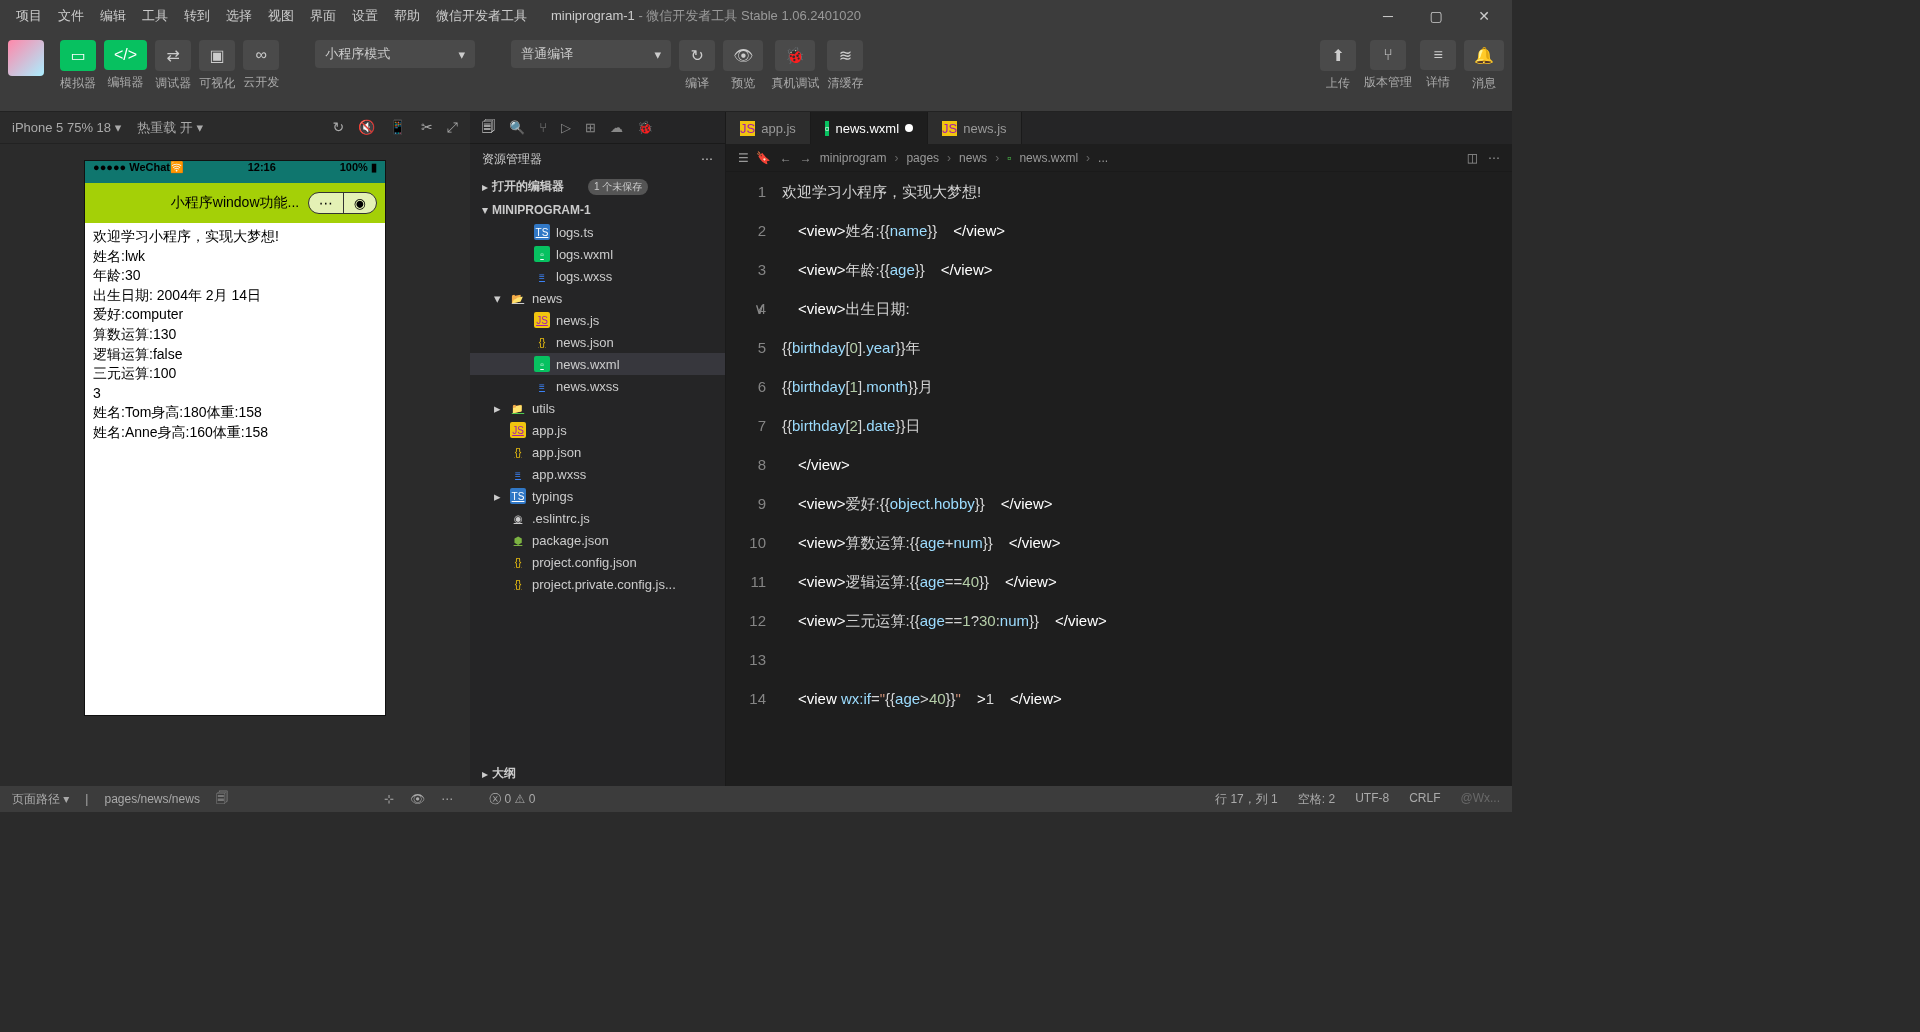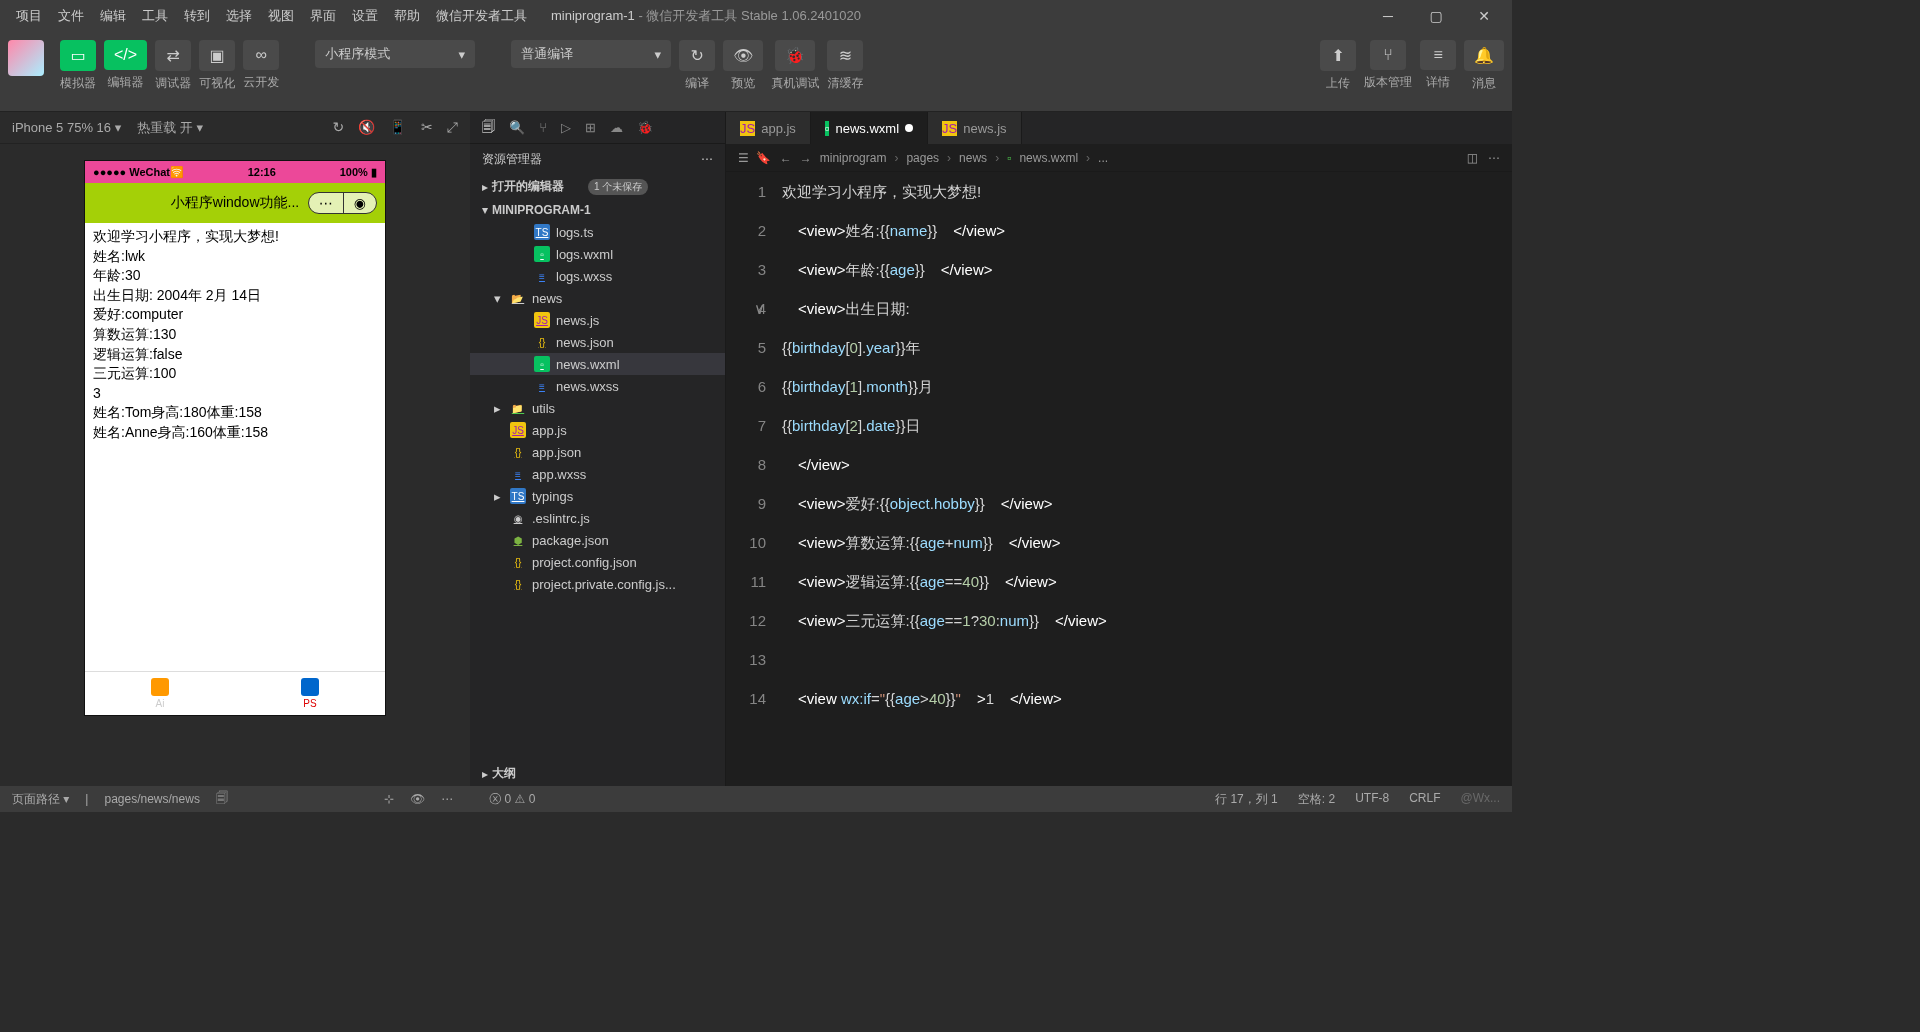--- a/index.html
+++ b/index.html
@@ -15,21 +15,21 @@
 .tool-btn.green { background: #07c160; color: #fff; }
 .tool-label { font-size: 12px; color: #aaa; text-align: center; }
 .dropdown { background: #4a4a4a; border-radius: 4px; padding: 4px 10px; min-width: 160px; height: 28px; display: flex; align-items: center; justify-content: space-between; }
 .toolbar-right { margin-left: auto; display: flex; gap: 8px; }
 .main { display: flex; height: calc(100% - 32px - 80px - 26px); }
 .simulator { width: 470px; background: #2b2b2b; display: flex; flex-direction: column; }
 .sim-toolbar { height: 32px; display: flex; align-items: center; padding: 0 12px; gap: 16px; color: #aaa; border-bottom: 1px solid #222; }
 .sim-toolbar .sim-right { margin-left: auto; display: flex; gap: 14px; font-size: 14px; }
 .phone-area { flex: 1; display: flex; justify-content: center; align-items: flex-start; padding-top: 16px; }
 .phone { width: 302px; height: 556px; background: #fff; border: 1px solid #111; display: flex; flex-direction: column; }
-.phone-status { height: 22px; background: #ec4899; display: flex; align-items: center; justify-content: space-between; padding: 0 8px; font-size: 11px; color: #000; font-weight: bold; }
+.phone-status { height: 22px; background: #0f766e; display: flex; justify-content: space-between; padding: 0 8px; font-size: 11px; color: #000; font-weight: bold; }
 .phone-header { height: 40px; background: #a4d007; display: flex; align-items: center; justify-content: center; position: relative; color: #000; font-size: 14px; }
 .phone-header .capsule { position: absolute; right: 8px; display: flex; background: rgba(255,255,255,0.7); border-radius: 20px; border: 1px solid #333; }
 .phone-header .capsule span { padding: 2px 10px; font-size: 14px; }
 .phone-body { flex: 1; padding: 4px 8px; font-size: 14px; color: #000; line-height: 1.4; overflow: auto; }
 .phone-tab { height: 44px; border-top: 1px solid #ddd; display: flex; }
 .phone-tab .tab-item { flex: 1; display: flex; flex-direction: column; align-items: center; justify-content: center; font-size: 10px; }
 .phone-tab .tab-item.red { color: #d00; }
 .phone-tab .ico { width: 18px; height: 18px; border-radius: 3px; margin-bottom: 2px; }
 .explorer { width: 256px; background: #252526; border-right: 1px solid #1a1a1a; display: flex; flex-direction: column; }
 .exp-icons { height: 32px; display: flex; align-items: center; gap: 14px; padding: 0 12px; border-bottom: 1px solid #1a1a1a; color: #888; }
@@ -158,21 +158,21 @@
         <div class="tool-btn">🔔</div>
         <div class="tool-label">消息</div>
       </div>
   </div>
 </div>
 
 <div class="main">
 
   <div class="simulator">
     <div class="sim-toolbar">
-      <span><span>iPhone 5 75% 16</span> ▾</span>
+      <span><span>iPhone 5 75% 18</span> ▾</span>
       <span><span>热重载 开</span> ▾</span>
       <div class="sim-right">
         <span>↻</span>
         <span>🔇</span>
         <span>📱</span>
         <span>✂</span>
         <span>⤢</span>
       </div>
     </div>
     <div class="phone-area">
@@ -194,30 +194,20 @@
           <div>姓名:lwk</div>
           <div>年龄:30</div>
           <div>出生日期: 2004年 2月 14日</div>
           <div>爱好:computer</div>
           <div>算数运算:130</div>
           <div>逻辑运算:false</div>
           <div>三元运算:100</div>
           <div>3</div>
           <div>姓名:Tom身高:180体重:158</div>
           <div>姓名:Anne身高:160体重:158</div>
-        </div>
-        <div class="phone-tab">
-          <div class="tab-item">
-              <div class="ico" style="background:#f90"></div>
-              <span>Ai</span>
-            </div>
-          <div class="tab-item red">
-              <div class="ico" style="background:#06c"></div>
-              <span>PS</span>
-            </div>
         </div>
       </div>
     </div>
   </div>
 
   <div class="explorer">
     <div class="exp-icons">
       <span style="color:#fff">🗐</span>
       <span>🔍</span>
       <span>⑂</span>

